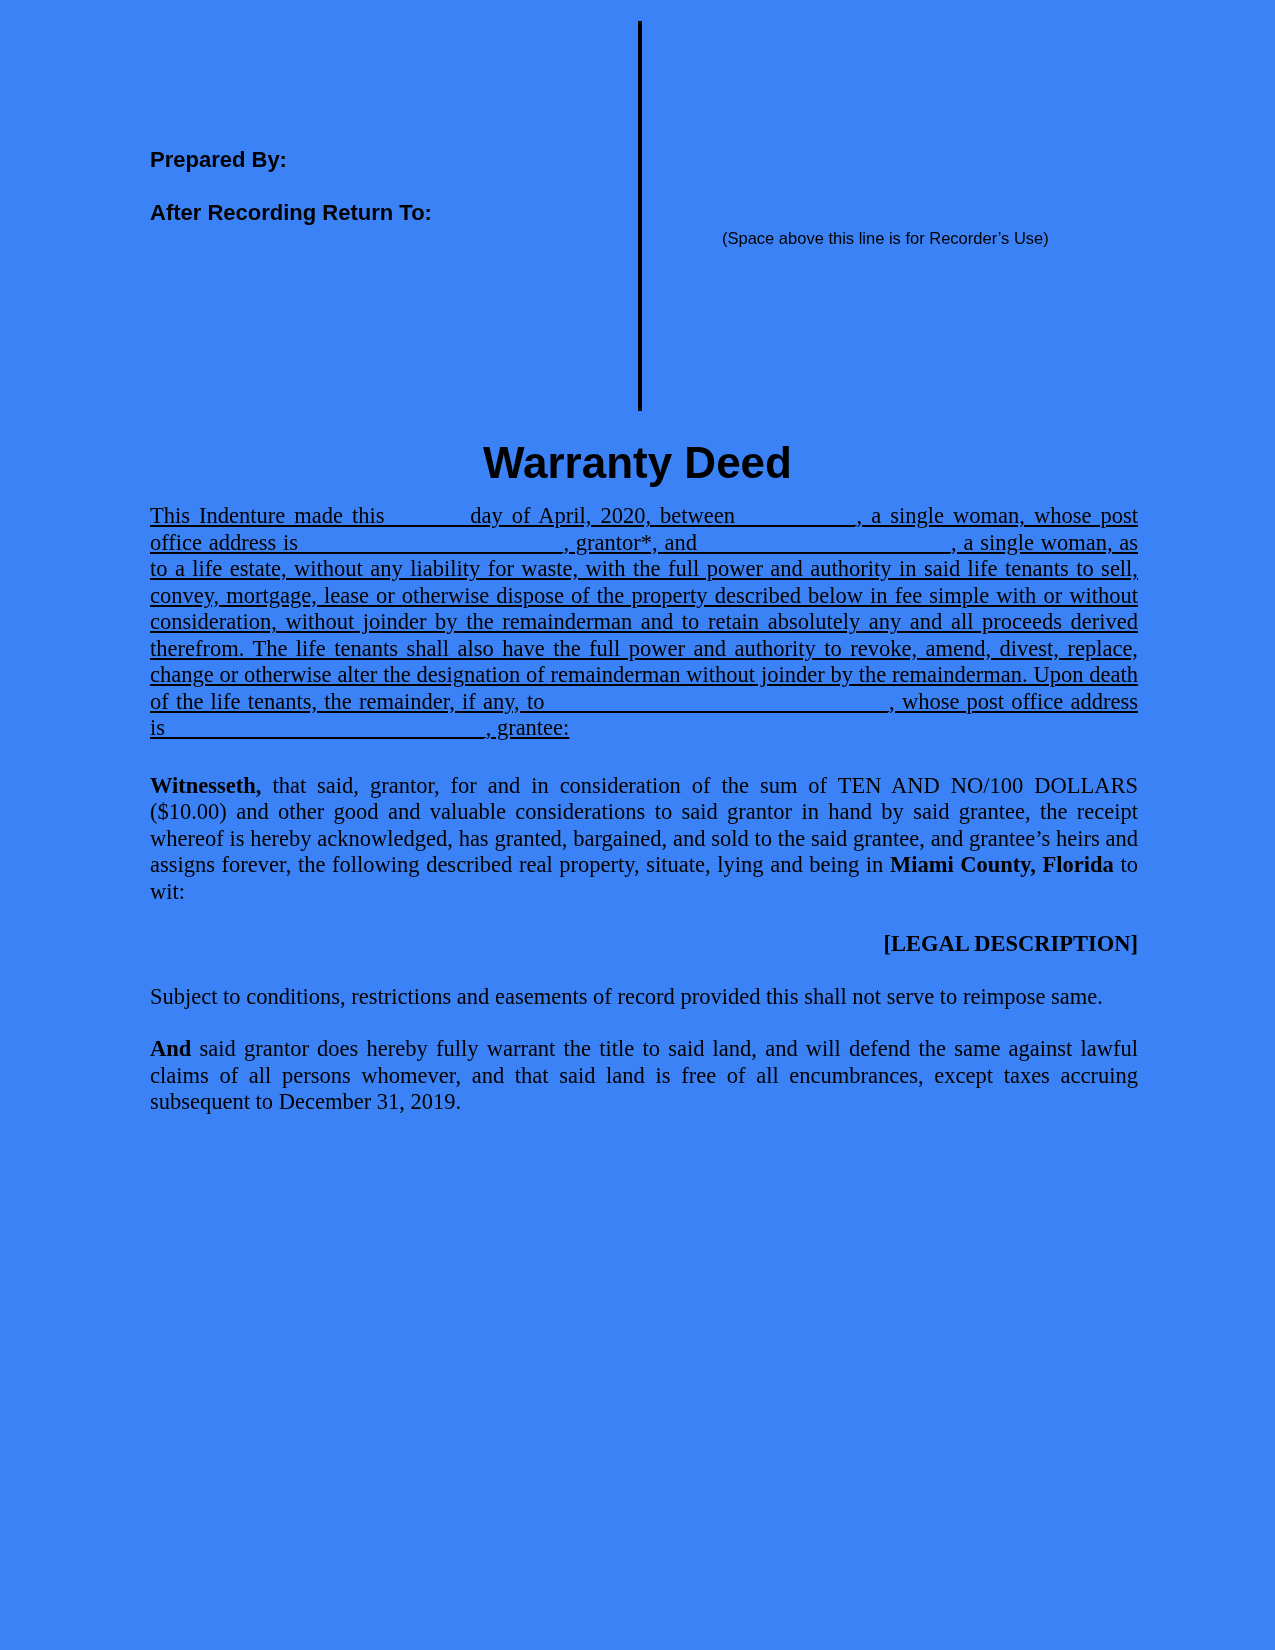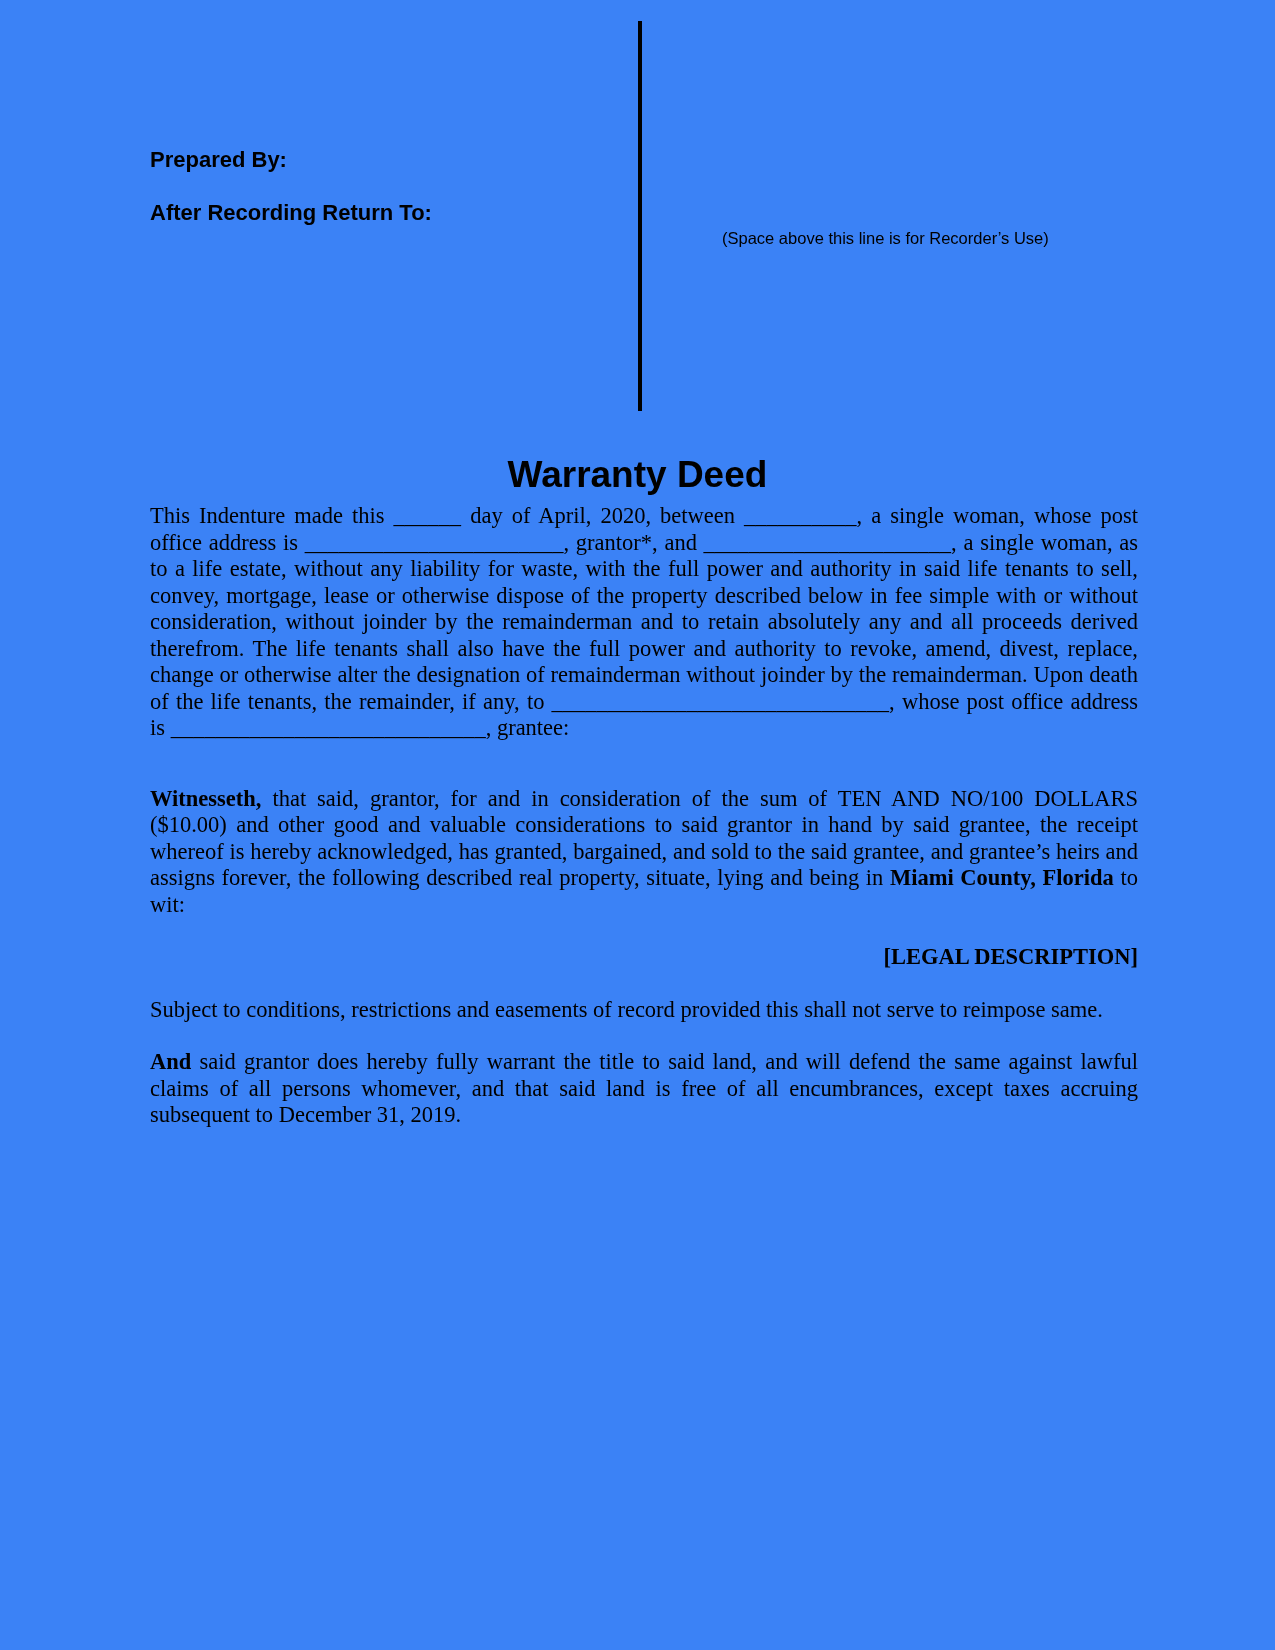--- a/index.html
+++ b/index.html
@@ -39,45 +39,46 @@
     position: absolute;
     left: 722px;
     top: 227px;
     font-family: Liberation Sans, sans-serif;
     font-size: 16.5px;
     line-height: 22px;
     white-space: nowrap;
   }
   .doc-title {
     position: absolute;
-    top: 456px;
+    top: 444px;
     left: 0;
     width: 100%;
     margin: 0;
     text-align: center;
     font-family: "Liberation Sans", sans-serif;
     font-weight: bold;
-    font-size: 37px;
+    font-size: 44px;
     line-height: 38px;
   }
   .doc-body {
     position: absolute;
     left: 150px;
     top: 503px;
     width: 988px;
     font-family: "Liberation Serif", serif;
     font-size: 22.5px;
     line-height: 26.5px;
     text-align: justify;
   }
   .doc-body p {
     margin: 0 0 26px 0;
   }
   .doc-body p.para-indenture {
-    margin-bottom: 44px;
+    margin-bottom: 31px;
+    text-decoration: underline;
   }
   .doc-body p.para-legal {
     text-indent: 75px;
     font-weight: bold;
     text-align: right;
   }
   .doc-body p:last-child {
     margin-bottom: 0;
   }
   .b { font-weight: bold; }

